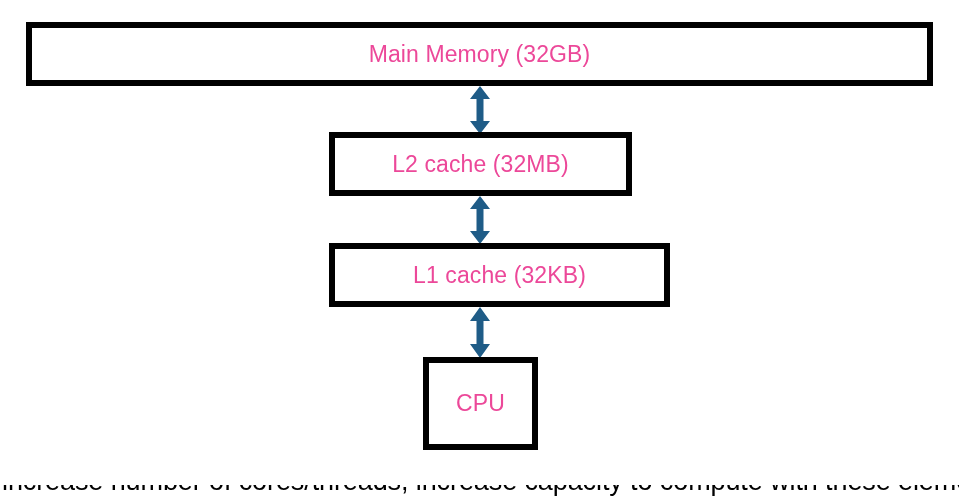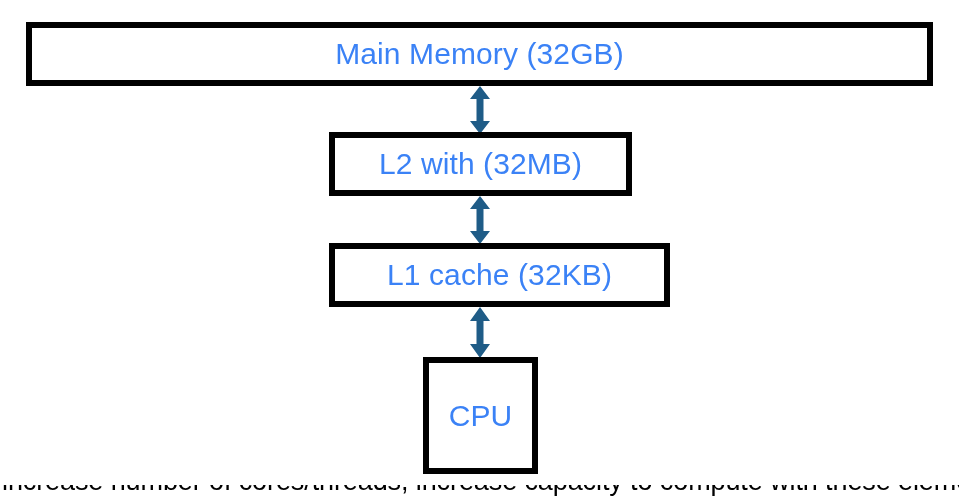--- a/index.html
+++ b/index.html
@@ -28,24 +28,24 @@
     box-sizing: border-box;
     background: #ffffff;
     border: 6px solid #000000;
     display: flex;
     align-items: center;
     justify-content: center;
     color: #000000;
     line-height: 1;
   }
   .hier-box .box-label {
-    font-size: 30px;
+    font-size: 23px;
     letter-spacing: 0.1px;
     white-space: nowrap;
-    color: #3b82f6;
+    color: #ec4899;
   }
 
   
   #box-main-memory {
     left: 26px;
     top: 22px;
     width: 907px;
     height: 64px;
   }
   #box-l2-cache {
@@ -57,21 +57,21 @@
   #box-l1-cache {
     left: 329px;
     top: 243px;
     width: 341px;
     height: 64px;
   }
   #box-cpu {
     left: 423px;
     top: 357px;
     width: 115px;
-    height: 117px;
+    height: 93px;
   }
 
   
   .arrow-double {
     position: absolute;
     width: 24px;
   }
   .arrow-double svg {
     display: block;
     width: 100%;
@@ -124,21 +124,21 @@
     <span class="box-label">Main Memory (32GB)</span>
   </div>
 
   <div class="arrow-double" id="arrow-memory-l2">
     <svg viewBox="0 0 24 48" preserveAspectRatio="none" aria-hidden="true">
       <polygon points="12,0 22,13 15.5,13 15.5,35 22,35 12,48 2,35 8.5,35 8.5,13 2,13" fill="#1F5C87"></polygon>
     </svg>
   </div>
 
   <div class="hier-box" id="box-l2-cache">
-    <span class="box-label">L2 with (32MB)</span>
+    <span class="box-label">L2 cache (32MB)</span>
   </div>
 
   <div class="arrow-double" id="arrow-l2-l1">
     <svg viewBox="0 0 24 48" preserveAspectRatio="none" aria-hidden="true">
       <polygon points="12,0 22,13 15.5,13 15.5,35 22,35 12,48 2,35 8.5,35 8.5,13 2,13" fill="#1F5C87"></polygon>
     </svg>
   </div>
 
   <div class="hier-box" id="box-l1-cache">
     <span class="box-label">L1 cache (32KB)</span>

